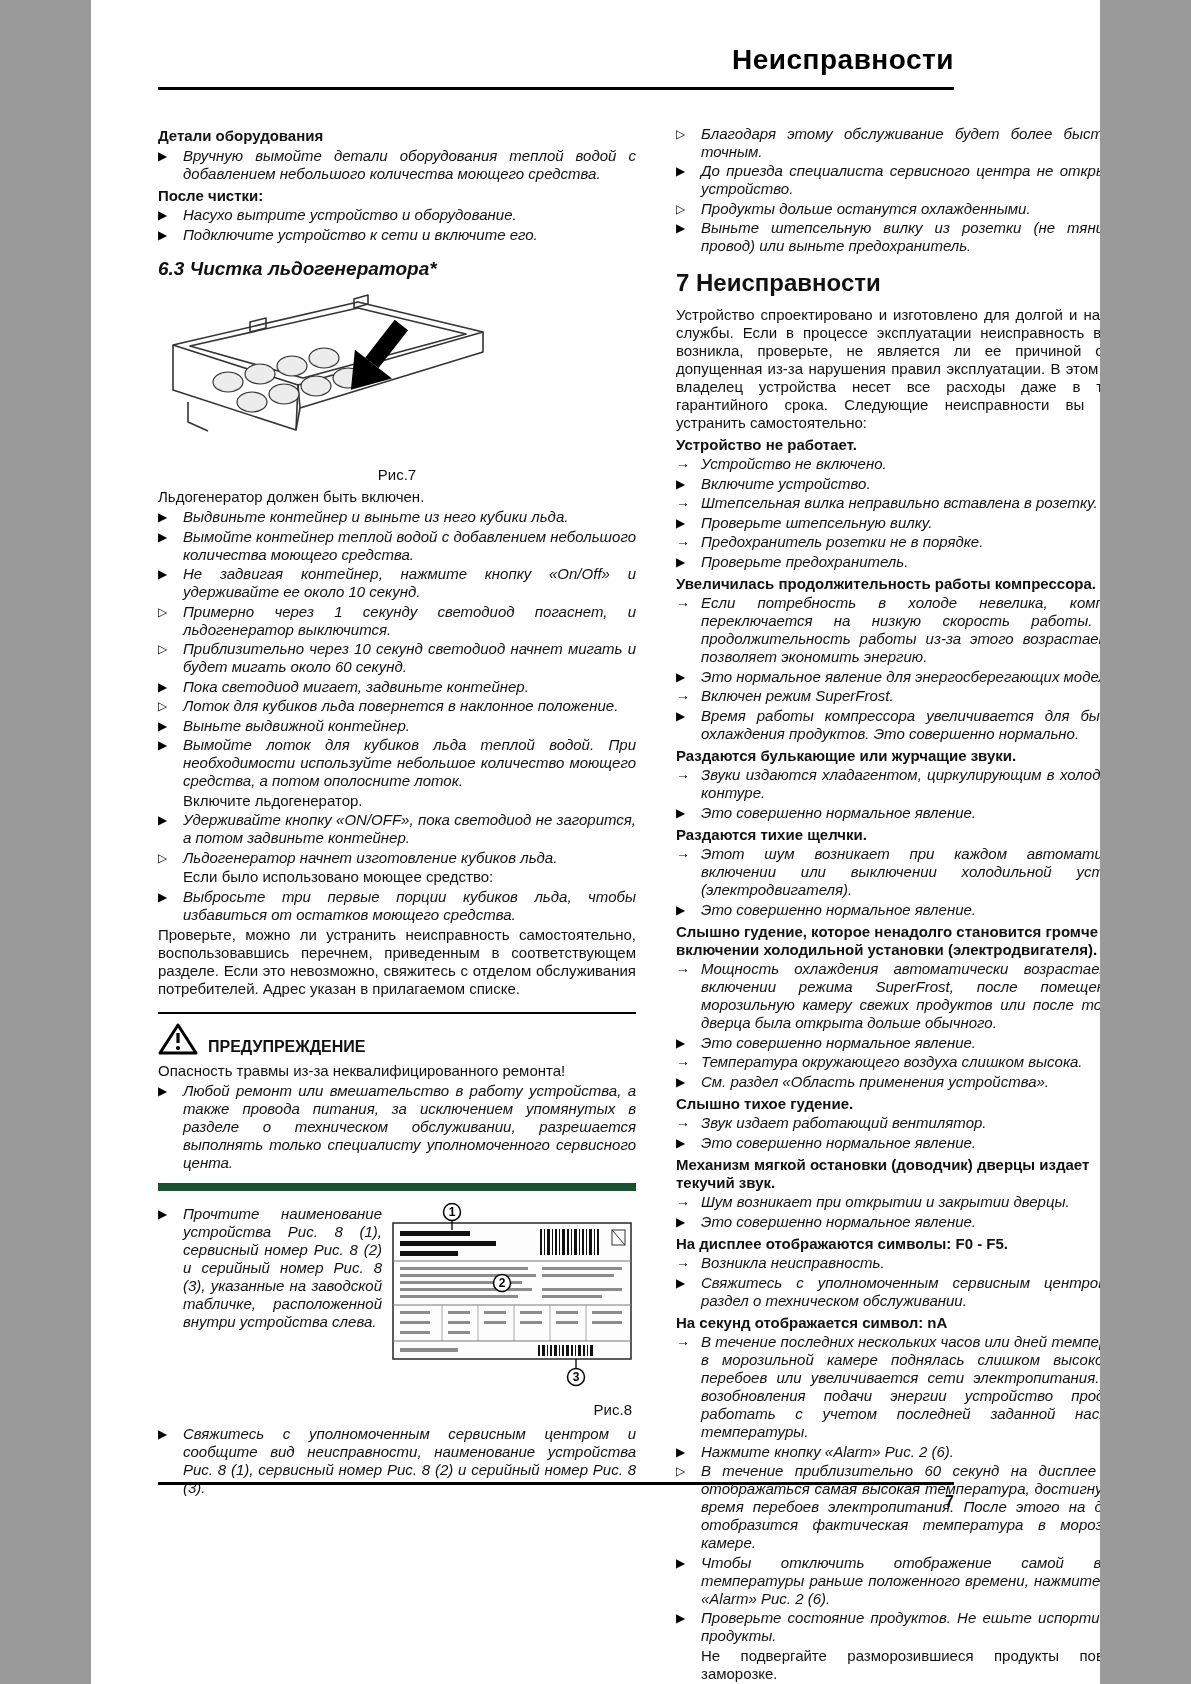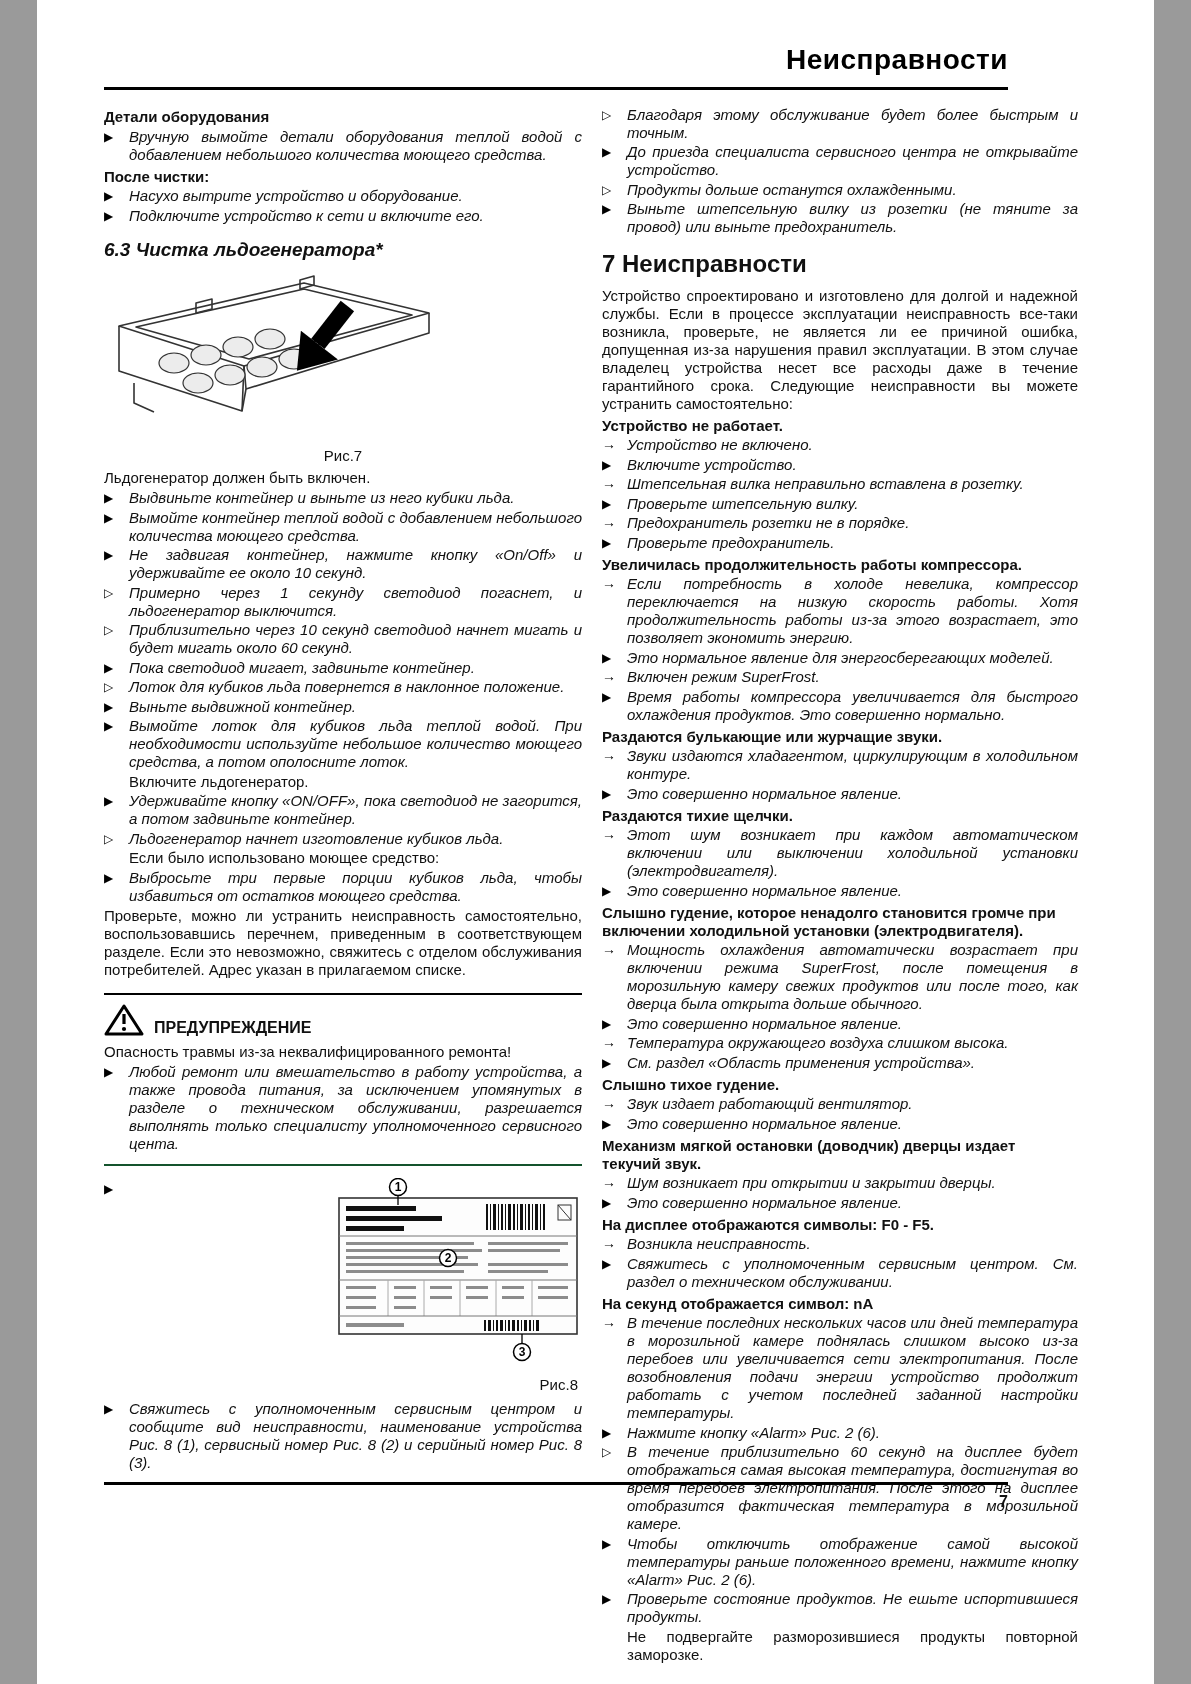--- a/index.html
+++ b/index.html
@@ -1,26 +1,26 @@
 <!DOCTYPE html>
 <html lang="ru"><head>
 <meta charset="utf-8">
 <style>
   html,body{margin:0;padding:0;background:#9a9a9a;}
   .page{
-    position:relative;width:1117px;height:1684px;background:#ffffff;
+    position:relative;width:1009px;height:1684px;background:#ffffff;
     font-family:"Liberation Sans", sans-serif;color:#111;overflow:hidden;
     margin:0 auto;
   }
   .content{padding:44px 146px 0 67px;}
   .header-title{
     text-align:right;font-size:28px;font-weight:bold;letter-spacing:.5px;color:#000;
   }
   .header-rule{height:3px;background:#000;margin-top:11px;}
-  .columns{display:flex;gap:20px;margin-top:14px;}
+  .columns{display:flex;gap:40px;margin-top:33px;}
   .col{font-size:15px;line-height:1.2;}
   .col-left{width:478px;flex:0 0 478px;}
   .col-right{width:476px;flex:0 0 476px;}
 
   .label{font-weight:bold;margin:4px 0 0;}
   .para{margin:2px 0;text-align:justify;}
   .indent{margin:1px 0 1px 25px;text-align:justify;}
   .h1{font-size:24px;font-weight:bold;margin:14px 0 8px;}
   .h2{font-size:19px;font-weight:bold;margin:14px 0 8px;font-style:italic;}
 
@@ -30,21 +30,21 @@
   .marker.result{font-size:12px;padding-top:2px;}
   .marker.cause{font-size:14px;}
   .btext{flex:1;text-align:justify;font-style:italic;}
 
   figure{margin:0;}
   .fig7{margin:10px 0 4px 0;}
   .figcap{font-size:15px;margin-top:4px;}
   .figcap.center{text-align:center;}
   .figcap.right{text-align:right;padding-right:4px;}
 
-  .warning{border-top:2px solid #000;border-bottom:2px solid #14532d;
+  .warning{border-top:2px solid #000;border-bottom:8px solid #14532d;
     margin:14px 0 12px;padding:8px 0 10px;}
   .warn-head{display:flex;align-items:flex-end;gap:10px;margin-bottom:6px;}
   .warn-title{font-weight:bold;font-size:16px;}
 
   .sidefig{display:flex;gap:8px;margin:4px 0 6px;}
   .sidefig-textcol{flex:1;}
   .fig8wrap{flex:0 0 246px;width:246px;}
 
   .footer{position:absolute;left:67px;right:146px;top:1482px;}
   .footer-rule{height:3px;background:#000;}
@@ -183,20 +183,21 @@
           <div class="bullet">
             <span class="marker action">▶</span>
             <span class="btext">Любой ремонт или вмешательство в работу устройства, а также провода питания, за исключением упомянутых в разделе о техническом обслуживании, разрешается выполнять только специалисту уполномоченного сервисного цента.</span>
           </div>
         </div>
 
         <div class="sidefig">
           <div class="sidefig-textcol">
             <div class="bullet">
               <span class="marker action">▶</span>
+              <span class="btext">Прочтите наименование устройства Рис. 8 (1), сервисный номер Рис. 8 (2) и серийный номер Рис. 8 (3), указанные на заводской табличке, расположенной внутри устройства слева.</span>
             </div>
           </div>
           <figure class="fig8wrap">
             <svg width="246" height="190" viewBox="0 0 246 190">
               <rect x="3" y="20" width="238" height="136" fill="#fdfdfd" stroke="#333" stroke-width="1.6"></rect>
               <rect x="10" y="28" width="70" height="5" fill="#111"></rect>
               <rect x="10" y="38" width="96" height="5" fill="#111"></rect>
               <rect x="10" y="48" width="58" height="5" fill="#111"></rect>
               <g fill="#111">
                 <rect x="150" y="26" width="2" height="26"></rect>

